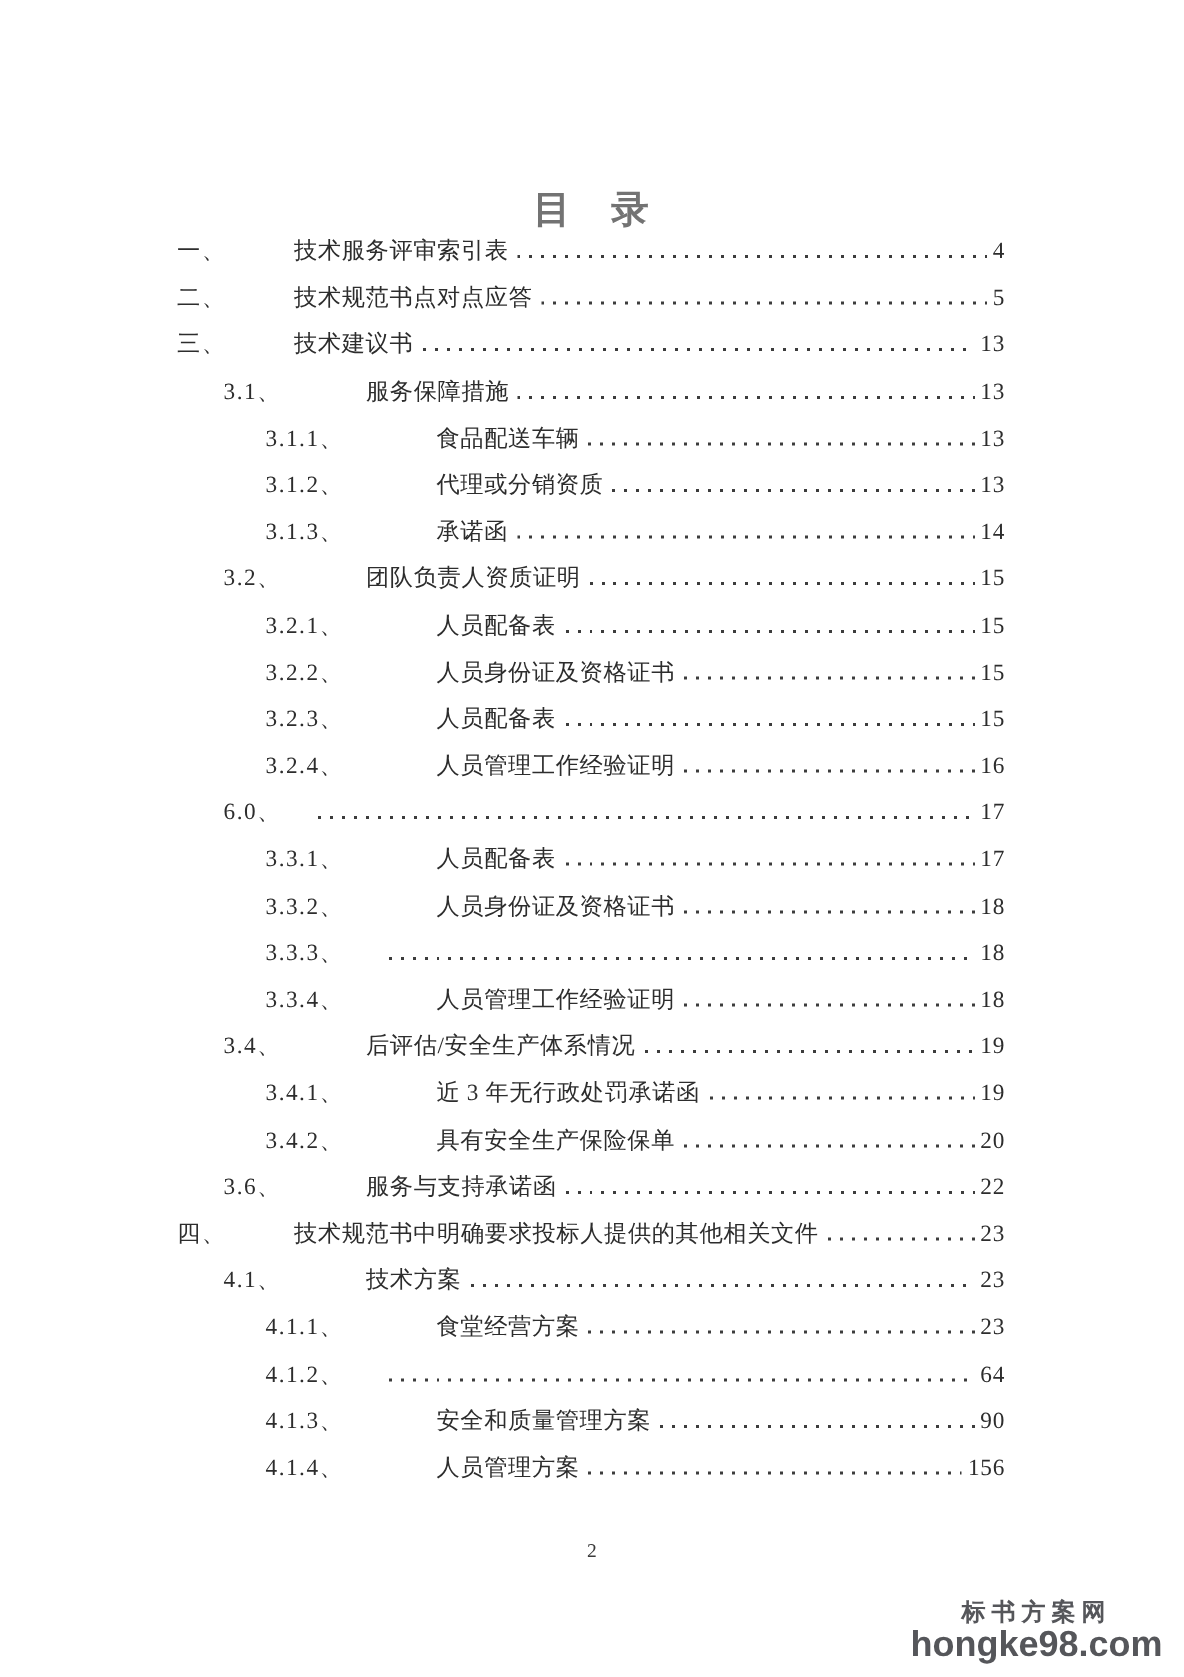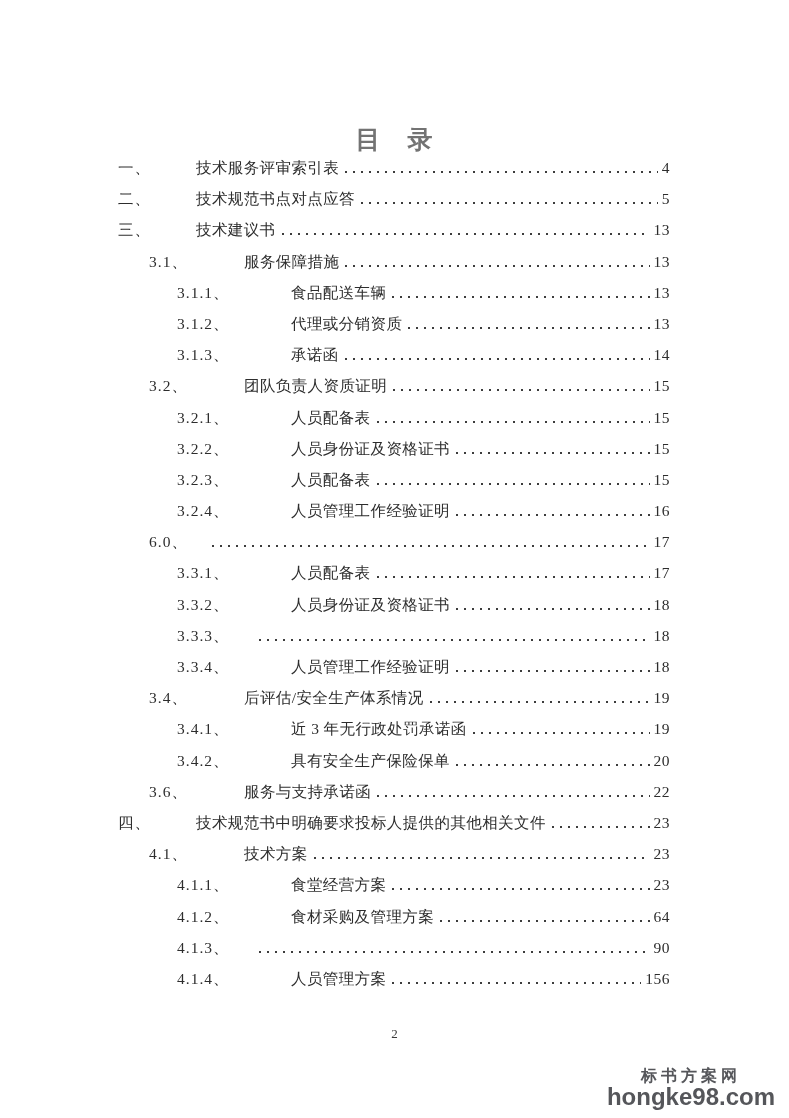--- a/index.html
+++ b/index.html
@@ -257,26 +257,26 @@
         <span class="toc-page">23</span>
       </div>
       <div class="toc-row level-2">
         <span class="toc-num">4.1.1、</span>
         <span class="toc-label">食堂经营方案</span>
         <span class="toc-leader"></span>
         <span class="toc-page">23</span>
       </div>
       <div class="toc-row level-2">
         <span class="toc-num">4.1.2、</span>
-        <span class="toc-label">食材采购及管理方案</span>
         <span class="toc-leader"></span>
         <span class="toc-page">64</span>
       </div>
       <div class="toc-row level-2">
         <span class="toc-num">4.1.3、</span>
+        <span class="toc-label">安全和质量管理方案</span>
         <span class="toc-leader"></span>
         <span class="toc-page">90</span>
       </div>
       <div class="toc-row level-2">
         <span class="toc-num">4.1.4、</span>
         <span class="toc-label">人员管理方案</span>
         <span class="toc-leader"></span>
         <span class="toc-page">156</span>
       </div>
     </div>

